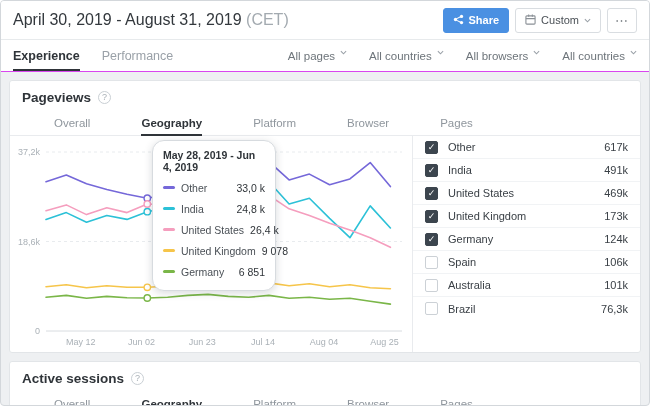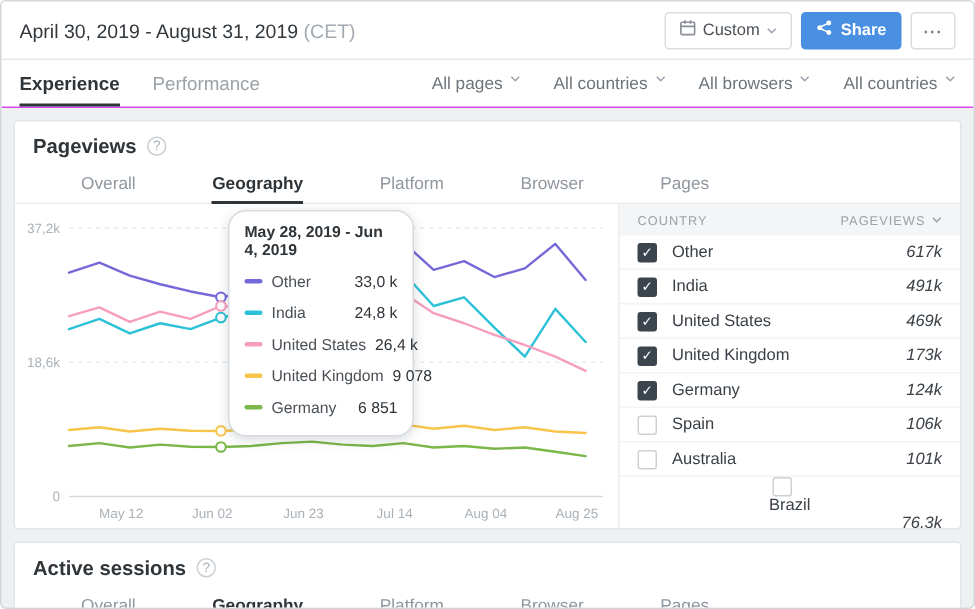--- a/index.html
+++ b/index.html
@@ -17,21 +17,21 @@
     background: #eef0f2;
   }
 
   
   .topbar {
     height: 39px; background: #fff;
     border-bottom: 1px solid #e7eaec;
     display: flex; align-items: center;
     padding: 0 12px;
   }
-  .date-range { font-size: 13px; color: #33383d; }
+  .date-range { font-size: 16px; color: #33383d; }
   .tz { color: #a3aab0; }
   .topbar-right { margin-left: auto; display: flex; gap: 6px; align-items: center; }
   .btn {
     height: 25px; display: inline-flex; align-items: center; gap: 5px;
     padding: 0 9px; background: #fff;
     border: 1px solid #d9dde1; border-radius: 3px;
     font-size: 11px; color: #4a5056; cursor: pointer; white-space: nowrap;
   }
   .btn-share { background: #4a90e2; border-color: #4a90e2; color: #fff; font-weight: 600; }
   .btn-more { padding: 0 7px; color: #6a7076; font-size: 13px; letter-spacing: 1px; }
@@ -106,70 +106,70 @@
     height: 21px; background: #f3f5f6;
     display: flex; align-items: center; justify-content: space-between;
     padding: 0 12px; color: #9aa1a8;
     font-size: 8.5px; letter-spacing: 0.7px; text-transform: uppercase;
   }
   .t-head-right { display: inline-flex; align-items: center; gap: 4px; cursor: pointer; }
   .t-row {
     height: 23px; display: flex; align-items: center;
     padding: 0 12px; border-bottom: 1px solid #f1f3f5;
   }
-  .t-row:last-child { border-bottom: none; flex-direction: column; }
+  .t-row:last-child { border-bottom: none; }
   .cb {
     width: 13px; height: 13px; border: 1px solid #ccd1d6; border-radius: 2px;
     margin-right: 10px; background: #fff; flex: 0 0 auto;
     display: inline-flex; align-items: center; justify-content: center;
     cursor: pointer;
   }
   .cb.checked { background: #3c454e; border-color: #3c454e; color: #fff; font-size: 9px; }
   .cb.checked::after { content: "✓"; }
   .t-country { color: #3a4046; font-size: 11px; }
-  .t-value { margin-left: auto; color: #3a4046; font-size: 11px; font-style: italic; }
+  .t-value { margin-left: auto; color: #3a4046; font-size: 11px; }
 </style>
 </head>
 <body>
 
 <div class="window">
 
   <div class="topbar">
     <span class="date-range">
       <span>April 30, 2019 - August 31, 2019</span>
       <span class="tz">(CET)</span>
     </span>
     <div class="topbar-right">
-      <button class="btn">
-        <span>
-          <svg width="11" height="11" viewBox="0 0 12 12">
-              <rect x="1" y="2" width="10" height="9" rx="1" fill="none" stroke="#8a9096" stroke-width="1.2"></rect>
-              <line x1="1" y1="5" x2="11" y2="5" stroke="#8a9096" stroke-width="1.2"></line>
-              <line x1="4" y1="0.5" x2="4" y2="3" stroke="#8a9096" stroke-width="1.2"></line>
-              <line x1="8" y1="0.5" x2="8" y2="3" stroke="#8a9096" stroke-width="1.2"></line>
-            </svg>
-        </span>
-        <span>Custom</span>
-        <span class="chev">
-          <svg width="7" height="5" viewBox="0 0 8 5">
-              <path d="M1 1l3 3 3-3" fill="none" stroke="currentColor" stroke-width="1.2"></path>
-            </svg>
-        </span>
-      </button>
       <button class="btn btn-share">
         <span>
           <svg width="11" height="11" viewBox="0 0 12 12">
               <line x1="3.5" y1="5.3" x2="8.8" y2="2.8" stroke="#fff" stroke-width="1.1"></line>
               <line x1="3.5" y1="6.7" x2="8.8" y2="9.2" stroke="#fff" stroke-width="1.1"></line>
               <circle cx="9.3" cy="2.6" r="1.8" fill="#fff"></circle>
               <circle cx="2.7" cy="6" r="1.8" fill="#fff"></circle>
               <circle cx="9.3" cy="9.4" r="1.8" fill="#fff"></circle>
             </svg>
         </span>
         <span>Share</span>
+      </button>
+      <button class="btn">
+        <span>
+          <svg width="11" height="11" viewBox="0 0 12 12">
+              <rect x="1" y="2" width="10" height="9" rx="1" fill="none" stroke="#8a9096" stroke-width="1.2"></rect>
+              <line x1="1" y1="5" x2="11" y2="5" stroke="#8a9096" stroke-width="1.2"></line>
+              <line x1="4" y1="0.5" x2="4" y2="3" stroke="#8a9096" stroke-width="1.2"></line>
+              <line x1="8" y1="0.5" x2="8" y2="3" stroke="#8a9096" stroke-width="1.2"></line>
+            </svg>
+        </span>
+        <span>Custom</span>
+        <span class="chev">
+          <svg width="7" height="5" viewBox="0 0 8 5">
+              <path d="M1 1l3 3 3-3" fill="none" stroke="currentColor" stroke-width="1.2"></path>
+            </svg>
+        </span>
       </button>
       <button class="btn btn-more">
         <span>⋯</span>
       </button>
     </div>
   </div>
 
   <div class="tabsbar">
     <div class="main-tab active">
       <span>Experience</span>
@@ -278,31 +278,20 @@
           </div>
           <div class="tt-row">
             <span class="tt-swatch" style="background: rgb(122, 182, 72);"></span>
             <span class="tt-name">Germany</span>
             <span class="tt-value">6 851</span>
           </div>
         </div>
       </div>
 
       <div class="table-panel">
-        <div class="t-head">
-          <span>Country</span>
-          <span class="t-head-right">
-            <span>Pageviews</span>
-            <span class="chev">
-                <svg width="7" height="5" viewBox="0 0 8 5">
-                  <path d="M1 1l3 3 3-3" fill="none" stroke="currentColor" stroke-width="1.2"></path>
-                </svg>
-              </span>
-          </span>
-        </div>
         <div class="t-row">
           <span class="cb checked"></span>
           <span class="t-country">Other</span>
           <span class="t-value">617k</span>
         </div>
         <div class="t-row">
           <span class="cb checked"></span>
           <span class="t-country">India</span>
           <span class="t-value">491k</span>
         </div>

